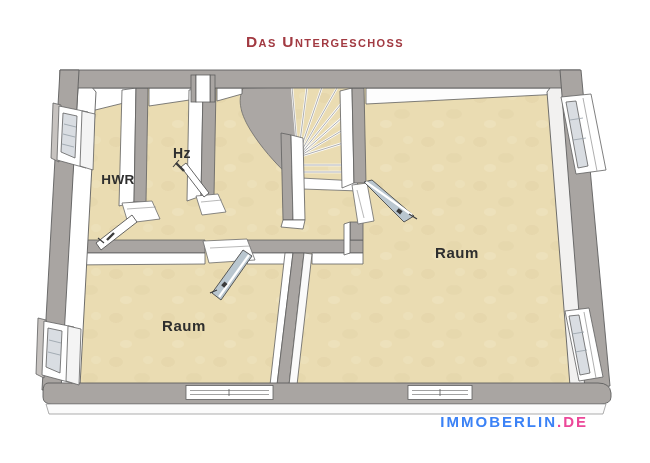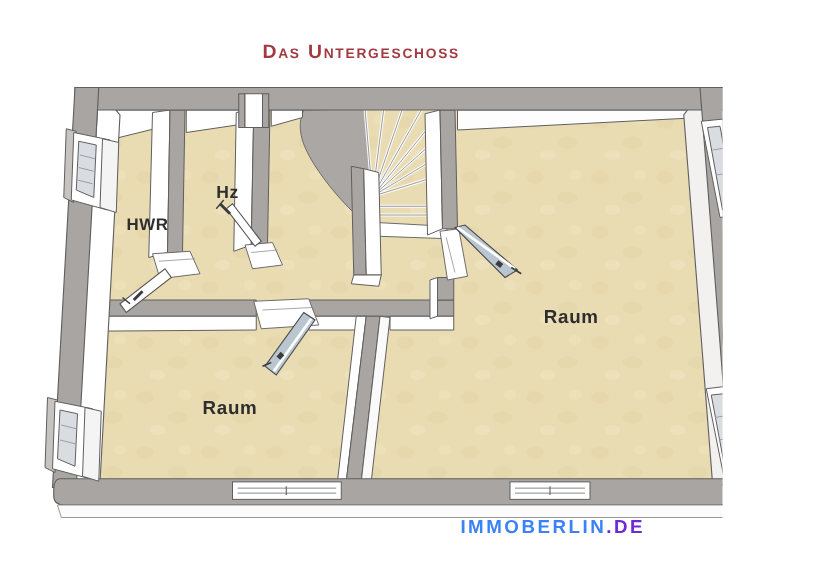--- a/index.html
+++ b/index.html
@@ -1,31 +1,31 @@
 <!DOCTYPE html>
 <html><head>
 <meta charset="utf-8">
 <style>
   html,body{margin:0;padding:0;background:#ffffff;}
   .stage{
-    position:relative;width:578px;height:463px;background:#ffffff;
+    position:relative;width:650px;height:463px;background:#ffffff;
     font-family:"Liberation Sans",sans-serif;overflow:hidden;
   }
   .title{
     position:absolute;top:33px;left:0;right:0;text-align:center;
     font-variant:small-caps;font-weight:bold;font-size:15.5px;
     letter-spacing:1.4px;color:#A23A42;
   }
   .plan{position:absolute;top:0;left:0;}
   .logo{
     position:absolute;top:413px;right:62px;
     font-weight:bold;font-size:15px;letter-spacing:2px;white-space:nowrap;
   }
   .logo .brand{color:#3b82f6;}
-  .logo .tld{color:#6d28d9;}
+  .logo .tld{color:#ec4899;}
   .room-label{
     font-family:"Liberation Sans",sans-serif;font-weight:bold;fill:#2E2E2E;
   }
 </style>
 </head>
 <body>
 
 <div class="stage">
 
   <div class="title">Das Untergeschoss</div>

